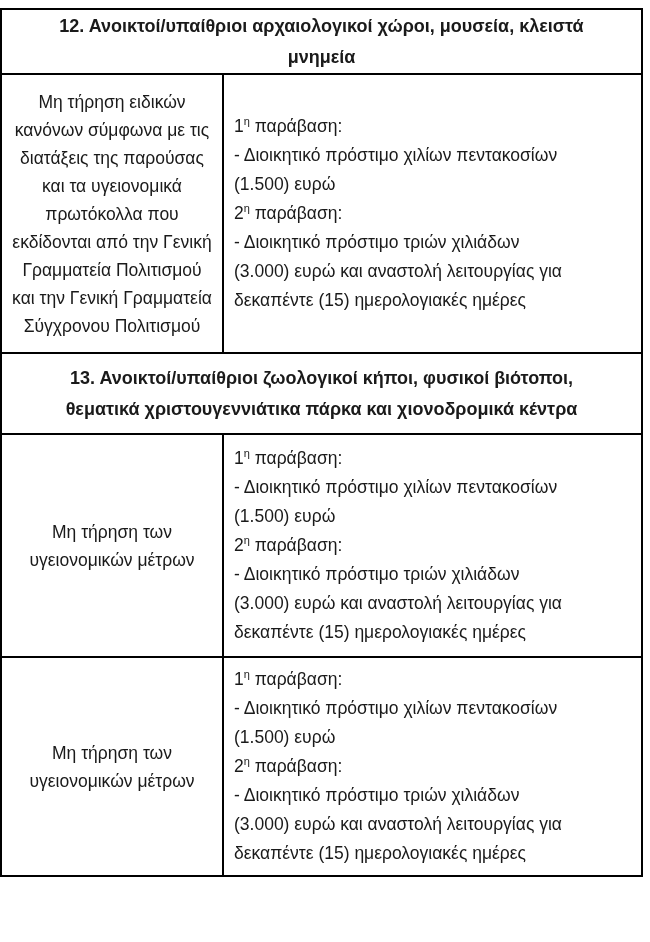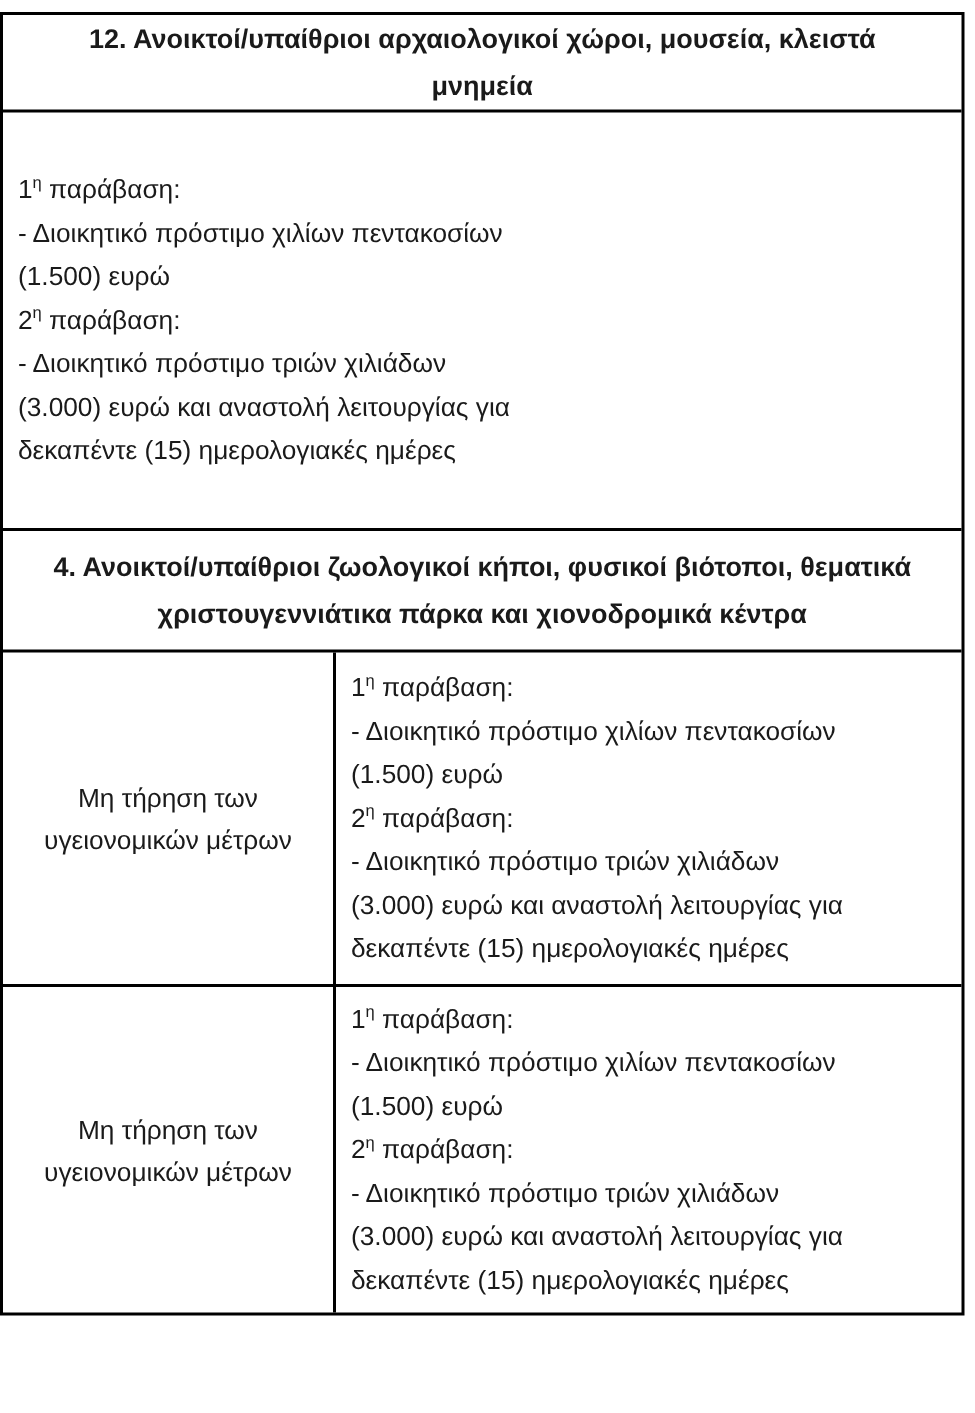--- a/index.html
+++ b/index.html
@@ -59,30 +59,33 @@
 </head>
 <body>
 
 <div class="page">
   <div class="fines-table">
 
     <div class="sec-header h12">
       <span>12. Ανοικτοί/υπαίθριοι αρχαιολογικοί χώροι, μουσεία, κλειστά μνημεία</span>
     </div>
     <div class="sec-row r12">
+      <div class="violation-cell">
+        <span>Μη τήρηση ειδικών κανόνων σύμφωνα με τις διατάξεις της παρούσας και τα υγειονομικά πρωτόκολλα που εκδίδονται από την Γενική Γραμματεία Πολιτισμού και την Γενική Γραμματεία Σύγχρονου Πολιτισμού</span>
+      </div>
       <div class="penalty-cell">
         <div class="p-label">1<sup>η</sup> παράβαση:</div>
         <div class="p-desc">- Διοικητικό πρόστιμο χιλίων πεντακοσίων (1.500) ευρώ</div>
         <div class="p-label">2<sup>η</sup> παράβαση:</div>
         <div class="p-desc">- Διοικητικό πρόστιμο τριών χιλιάδων (3.000) ευρώ και αναστολή λειτουργίας για δεκαπέντε (15) ημερολογιακές ημέρες</div>
       </div>
     </div>
 
     <div class="sec-header h13">
-      <span>4. Ανοικτοί/υπαίθριοι ζωολογικοί κήποι, φυσικοί βιότοποι, θεματικά χριστουγεννιάτικα πάρκα και χιονοδρομικά κέντρα</span>
+      <span>13. Ανοικτοί/υπαίθριοι ζωολογικοί κήποι, φυσικοί βιότοποι, θεματικά χριστουγεννιάτικα πάρκα και χιονοδρομικά κέντρα</span>
     </div>
     <div class="sec-row r13">
       <div class="violation-cell">
         <span>Μη τήρηση των υγειονομικών μέτρων</span>
       </div>
       <div class="penalty-cell">
         <div class="p-label">1<sup>η</sup> παράβαση:</div>
         <div class="p-desc">- Διοικητικό πρόστιμο χιλίων πεντακοσίων (1.500) ευρώ</div>
         <div class="p-label">2<sup>η</sup> παράβαση:</div>
         <div class="p-desc">- Διοικητικό πρόστιμο τριών χιλιάδων (3.000) ευρώ και αναστολή λειτουργίας για δεκαπέντε (15) ημερολογιακές ημέρες</div>

